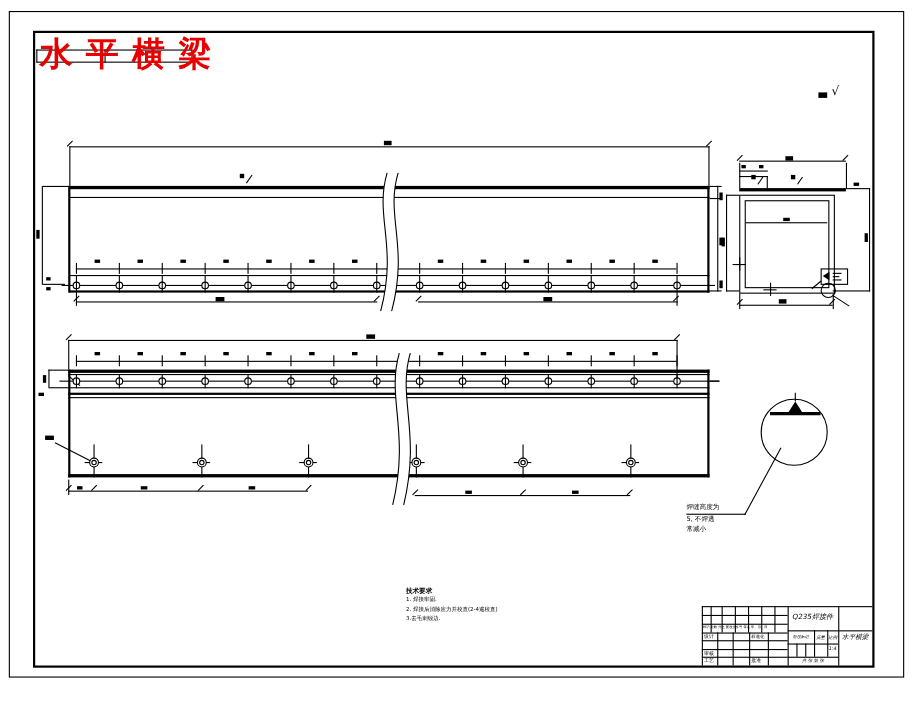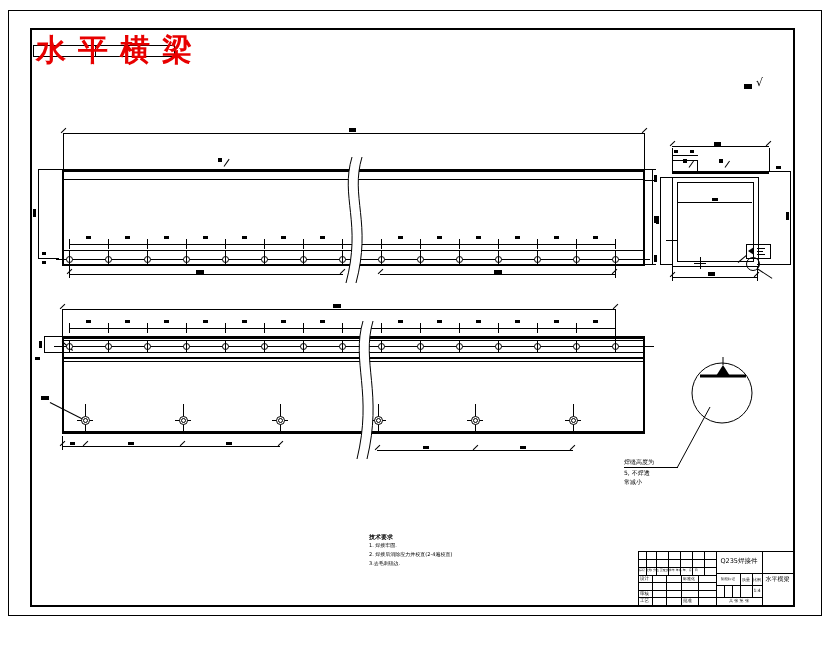--- a/index.html
+++ b/index.html
@@ -5,21 +5,21 @@
   html,body{margin:0;padding:0;background:#fff;}
   .sheet{position:relative;width:830px;height:654px;background:#fff;overflow:hidden;
          font-family:"DejaVu Sans",sans-serif;}
   .a{position:absolute;}
   .ln{position:absolute;background:#000;}
   .blob{position:absolute;background:#000;}
   .ring{position:absolute;border:1px solid #000;border-radius:50%;background:#fff;}
   .tk{position:absolute;width:7px;height:1px;background:#000;transform:rotate(-45deg);}
   .ld{position:absolute;height:1px;background:#000;transform-origin:0 50%;}
   .t{position:absolute;color:#000;white-space:nowrap;font-family:"DejaVu Sans",sans-serif;}
-  .ctr{text-align:center;}
+  .ctr{text-align:center;font-style:italic;}
   .frame-outer{position:absolute;left:8px;top:10px;width:812px;height:604px;border:1px solid #000;}
   .frame-inner{position:absolute;left:30px;top:28px;width:761px;height:575px;border:2px solid #000;}
   .title-red{position:absolute;left:36px;top:34px;font-size:30px;line-height:32px;color:#e80000;
              font-family:"Liberation Serif",serif;letter-spacing:12px;font-weight:bold;z-index:9;}
   .note{font-size:5px;line-height:7px;}
   svg{position:absolute;}
 </style>
 </head>
 <body>
 

